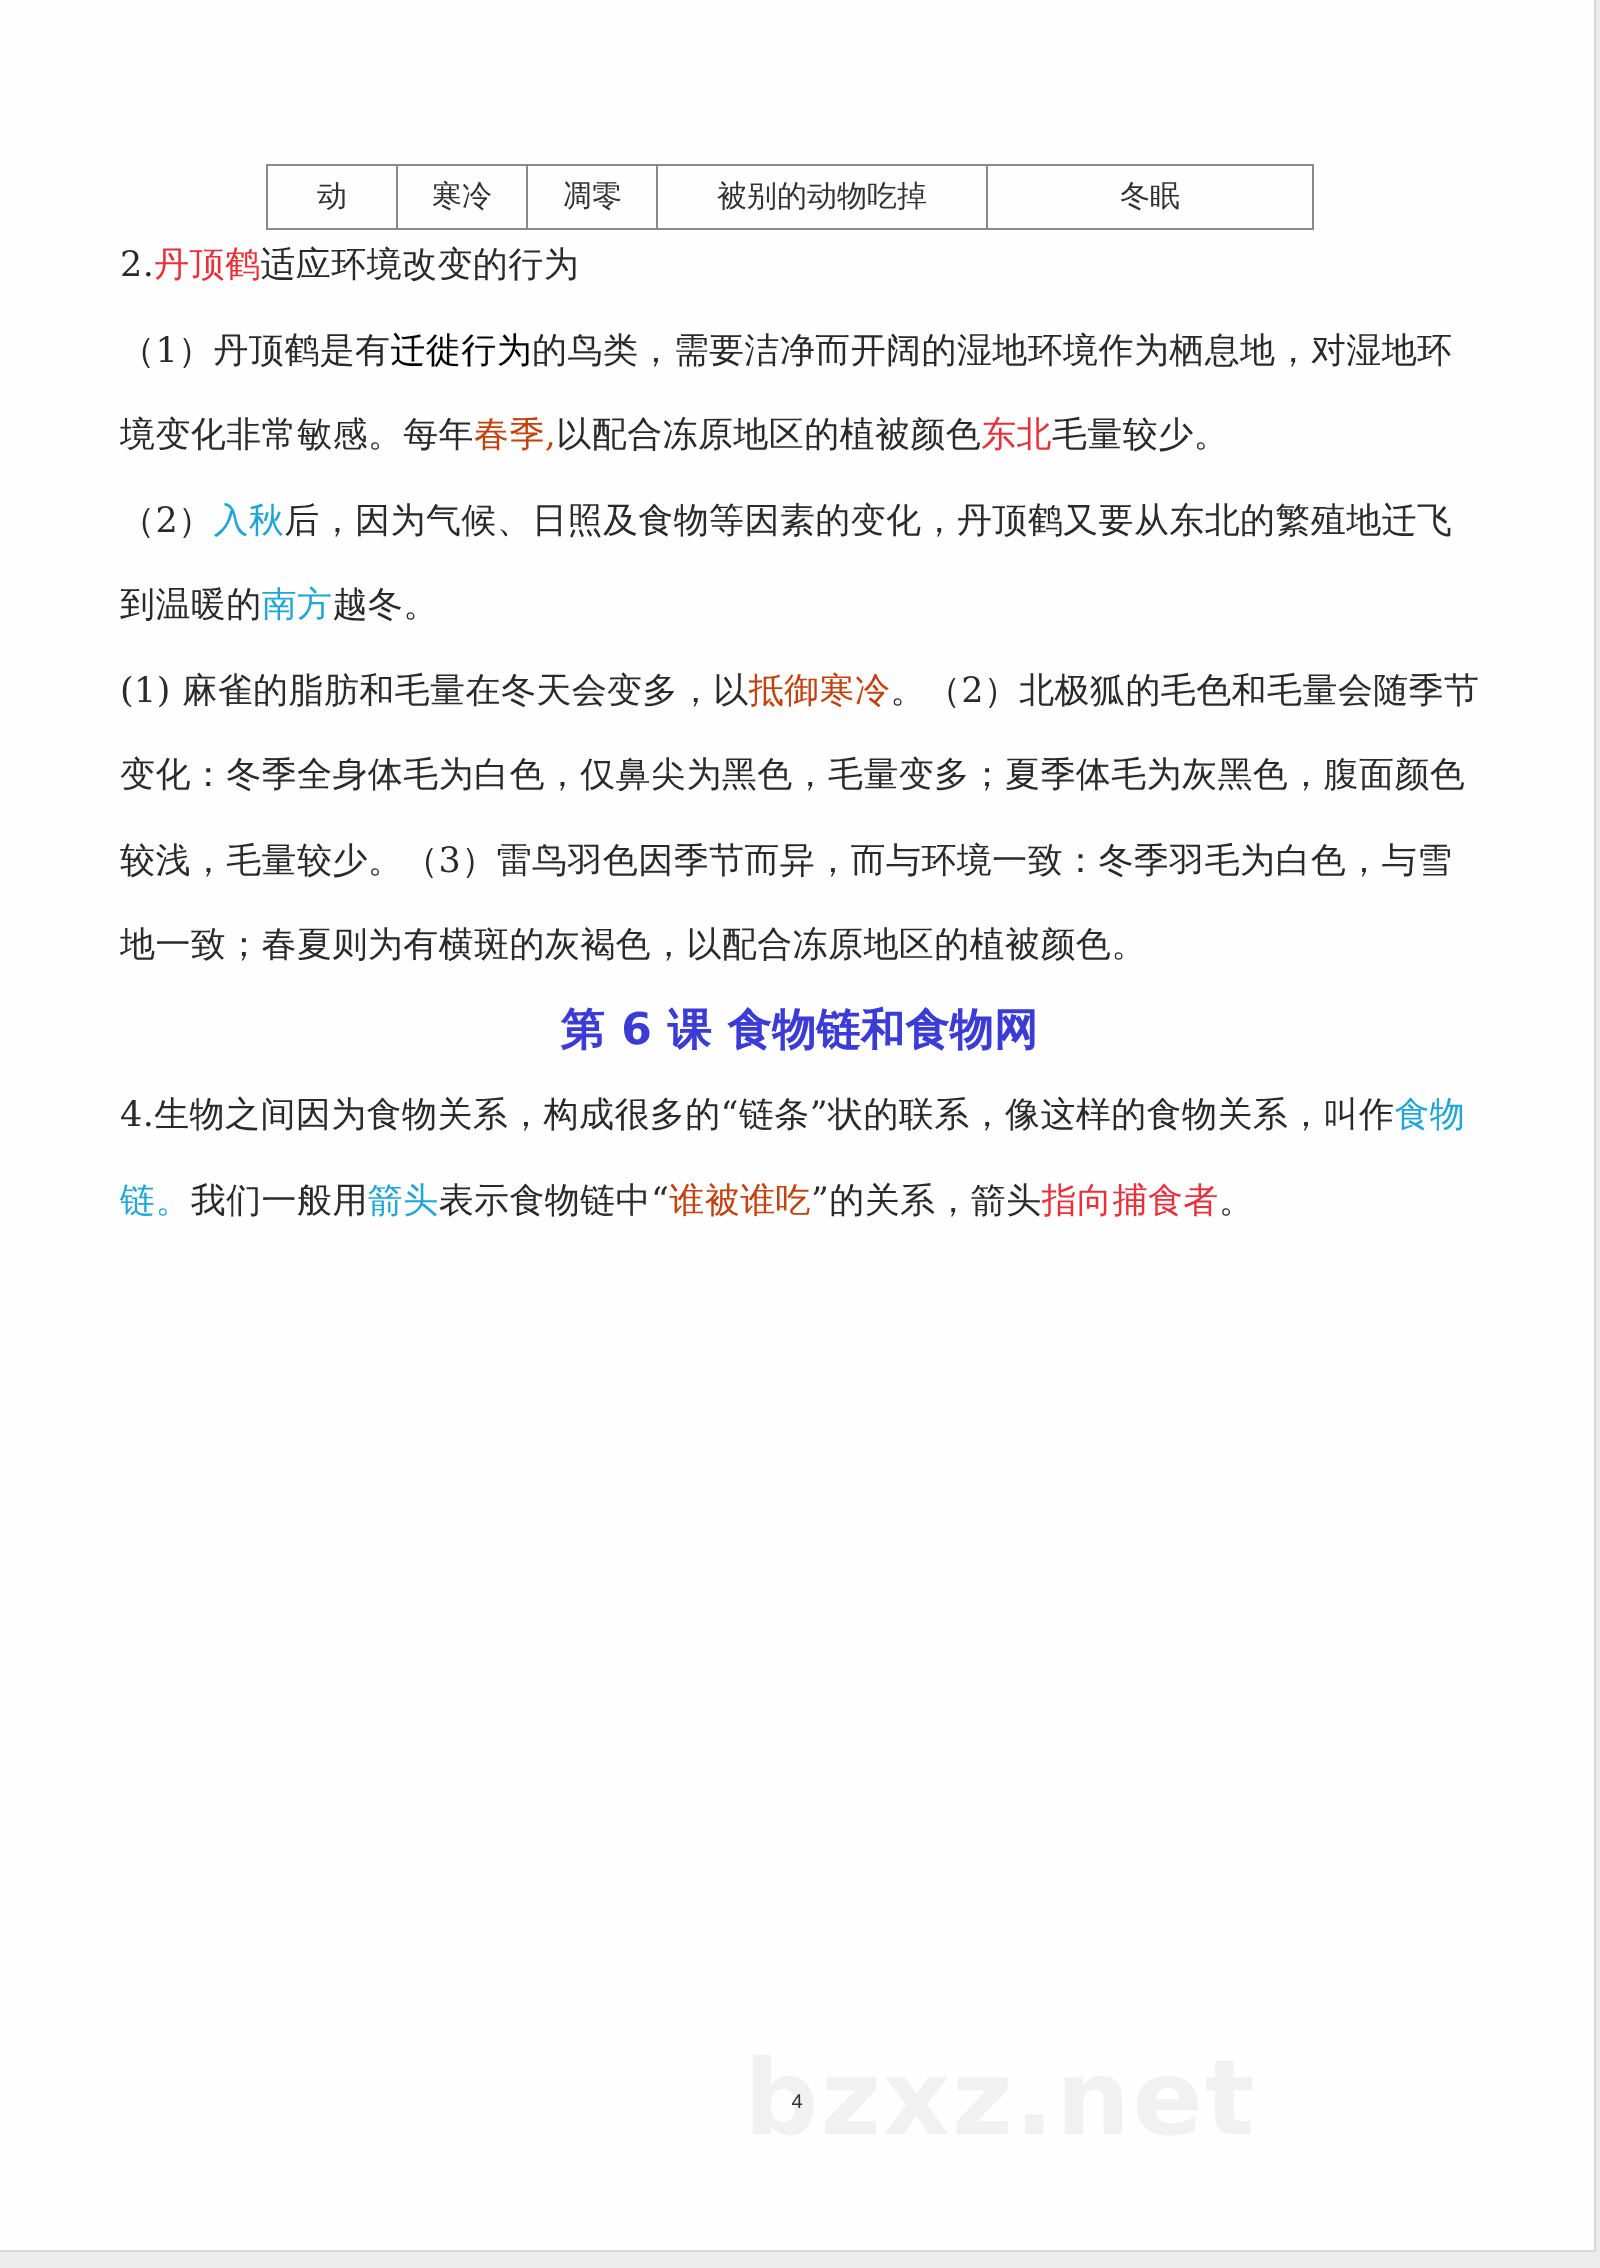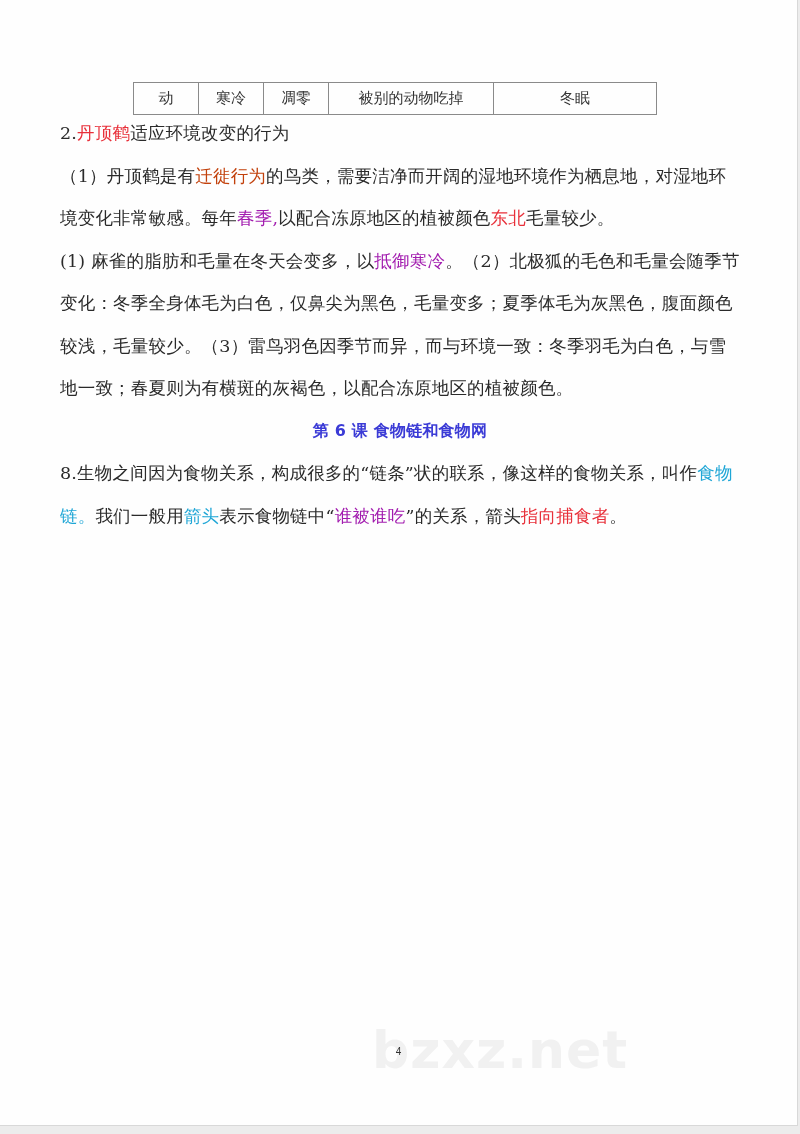--- a/index.html
+++ b/index.html
@@ -51,29 +51,29 @@
       color: #2a2a2a;
       letter-spacing: 0.2px;
     }
     .content p {
       margin: 0;
     }
     .indent-paren {
       margin-left: -6px;
     }
     .hl-red { color: #e8303a; }
-    .hl-blue { color: #c2410c; }
-    .hl-green { color: #a21caf; }
+    .hl-blue { color: #000000; }
+    .hl-green { color: #c2410c; }
     .hl-cyan { color: #1fa6d6; }
     .lesson-title {
       text-align: center;
       color: #3b3bd6;
       font-weight: bold;
       font-family: "DejaVu Sans", "Liberation Sans", sans-serif;
-      font-size: 16px;
+      font-size: 22px;
       margin: 0;
     }
     .page-number {
       position: absolute;
       left: 0;
       width: 797px;
       top: 1046px;
       text-align: center;
       font-family: "Liberation Sans", sans-serif;
       font-size: 10px;
@@ -113,28 +113,29 @@
     </tbody>
       </table>
   </div>
 
   <div class="content">
 
     <p><span>2.</span><span class="hl-red">丹顶鹤</span><span>适应环境改变的行为</span></p>
 
     <p class="indent-paren"><span>（1）丹顶鹤是有</span><span class="hl-blue">迁徙行为</span><span>的鸟类，需要洁净而开阔的湿地环境作为栖息地，对湿地环境变化非常敏感。每年</span><span class="hl-green">春季,</span><span>以配合冻原地区的植被颜色</span><span class="hl-red">东北</span><span>毛量较少。</span></p>
 
+    <p class="indent-paren"><span>（2）</span><span class="hl-cyan">入秋</span><span>后，因为气候、日照及食物等因素的变化，丹顶鹤又要从东北的繁殖地迁飞到温暖的</span><span class="hl-cyan">南方</span><span>越冬。</span></p>
 
 
     <p><span>(1) 麻雀的脂肪和毛量在冬天会变多，以</span><span class="hl-green">抵御寒冷</span><span>。（2）北极狐的毛色和毛量会随季节变化：冬季全身体毛为白色，仅鼻尖为黑色，毛量变多；夏季体毛为灰黑色，腹面颜色较浅，毛量较少。（3）雷鸟羽色因季节而异，而与环境一致：冬季羽毛为白色，与雪地一致；春夏则为有横斑的灰褐色，以配合冻原地区的植被颜色。</span></p>
 
     <p class="lesson-title">第 6 课  食物链和食物网</p>
 
 
 
-    <p><span>8.生物之间因为食物关系，构成很多的“链条”状的联系，像这样的食物关系，叫作</span><span class="hl-cyan">食物链。</span><span>我们一般用</span><span class="hl-cyan">箭头</span><span>表示食物链中“</span><span class="hl-green">谁被谁吃</span><span>”的关系，箭头</span><span class="hl-red">指向捕食者</span><span>。</span></p>
+    <p><span>4.生物之间因为食物关系，构成很多的“链条”状的联系，像这样的食物关系，叫作</span><span class="hl-cyan">食物链。</span><span>我们一般用</span><span class="hl-cyan">箭头</span><span>表示食物链中“</span><span class="hl-green">谁被谁吃</span><span>”的关系，箭头</span><span class="hl-red">指向捕食者</span><span>。</span></p>
 
 
   </div>
 
   <div class="watermark">bzxz.net</div>
   <div class="page-number">4</div>
 </div>
 
 </body></html>

